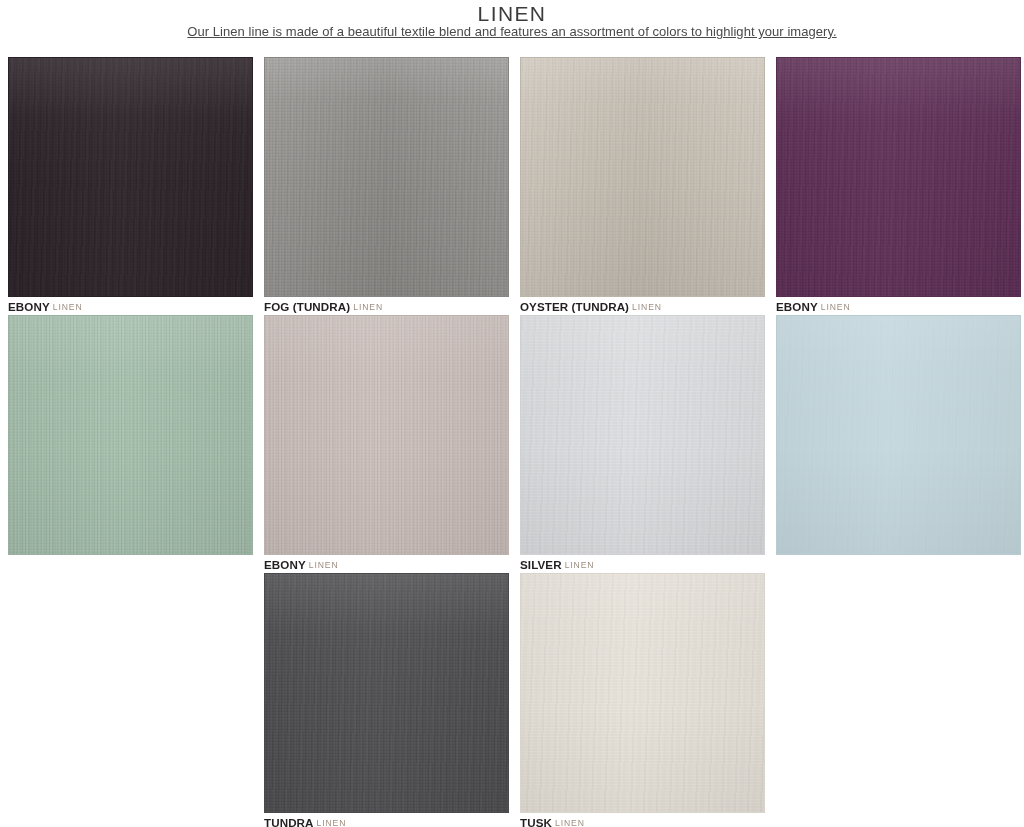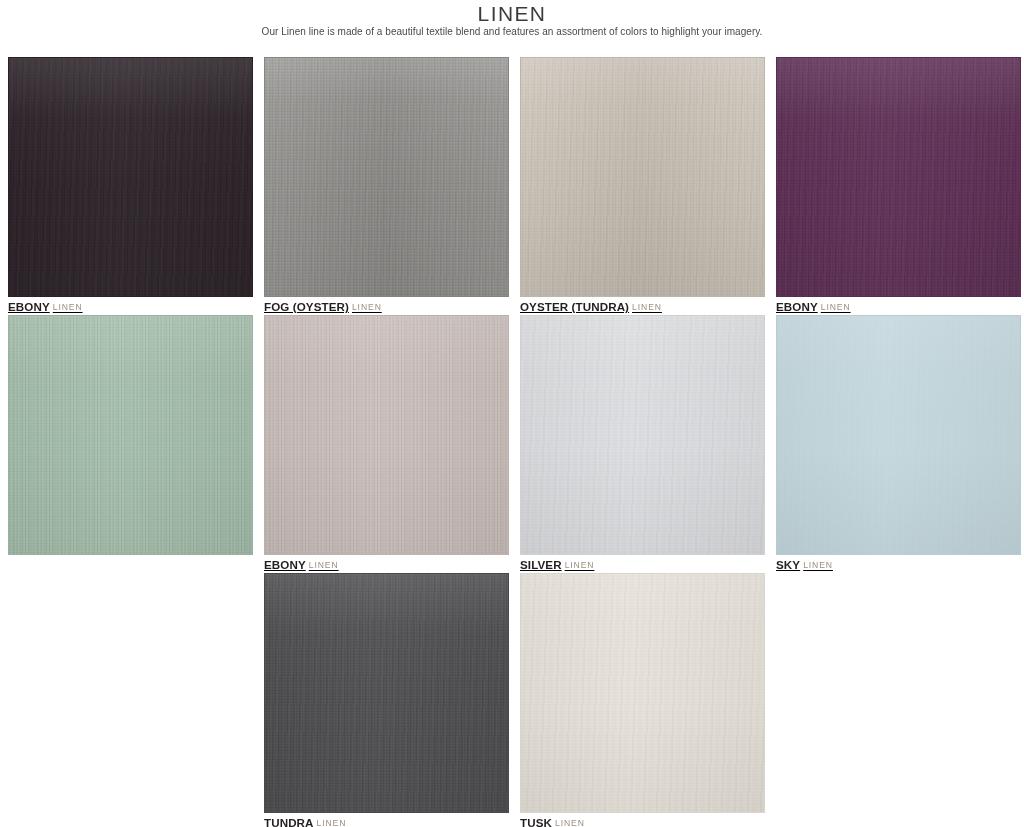--- a/index.html
+++ b/index.html
@@ -22,25 +22,26 @@
   .header-title {
     font-size: 21px;
     font-weight: 400;
     letter-spacing: 1.4px;
     color: #3b3b3b;
     line-height: 24px;
     margin: 0;
     font-family: "Liberation Sans", sans-serif;
   }
   .header-sub {
-    font-size: 10px;
+    font-size: 13px;
     color: #4a4a4a;
     line-height: 11.5px;
     letter-spacing: 0.05px;
     margin: 0;
+    text-decoration: underline;
   }
 
   
   .grid {
     position: absolute;
     top: 57px;
     left: 8px;
     width: 1008px;
     display: grid;
     grid-template-columns: repeat(4, 245px);
@@ -123,21 +124,20 @@
   .swatch.flat .slub { opacity: 0.20; }
 
   
   .caption {
     height: 18px;
     padding-top: 2px;
     white-space: nowrap;
     overflow: hidden;
     font-size: 11.6px;
     line-height: 16px;
-    text-decoration: underline;
   }
   .caption .name {
     font-weight: bold;
     color: #231f20;
     letter-spacing: 0.1px;
   }
   .caption .material {
     font-size: 8.6px;
     color: #9d8c7e;
     letter-spacing: 0.9px;
@@ -161,21 +161,21 @@
         <div class="shade"></div>
       </div>
       <div class="caption"><span class="name">EBONY</span><span class="material">LINEN</span></div>
     </div>
     <div class="cell">
       <div class="swatch shimmer" style="background: rgb(143, 142, 139);">
         <div class="weave"></div>
         <div class="slub"></div>
         <div class="shade"></div>
       </div>
-      <div class="caption"><span class="name">FOG (OYSTER)</span><span class="material">LINEN</span></div>
+      <div class="caption"><span class="name">FOG (TUNDRA)</span><span class="material">LINEN</span></div>
     </div>
     <div class="cell">
       <div class="swatch shimmer" style="background: rgb(201, 193, 181);">
         <div class="weave"></div>
         <div class="slub"></div>
         <div class="shade"></div>
       </div>
       <div class="caption"><span class="name">OYSTER (TUNDRA)</span><span class="material">LINEN</span></div>
     </div>
     <div class="cell">
@@ -208,21 +208,20 @@
         <div class="shade"></div>
       </div>
       <div class="caption"><span class="name">SILVER</span><span class="material">LINEN</span></div>
     </div>
     <div class="cell">
       <div class="swatch flat" style="background: rgb(196, 216, 222);">
         <div class="weave"></div>
         <div class="slub"></div>
         <div class="shade"></div>
       </div>
-      <div class="caption"><span class="name">SKY</span><span class="material">LINEN</span></div>
     </div>
     <div class="cell empty">
       <div class="swatch"></div>
       <div class="caption"><span class="name"></span><span class="material"></span></div>
     </div>
     <div class="cell">
       <div class="swatch weave" style="background: rgb(78, 78, 80);">
         <div class="weave"></div>
         <div class="slub"></div>
         <div class="shade"></div>

